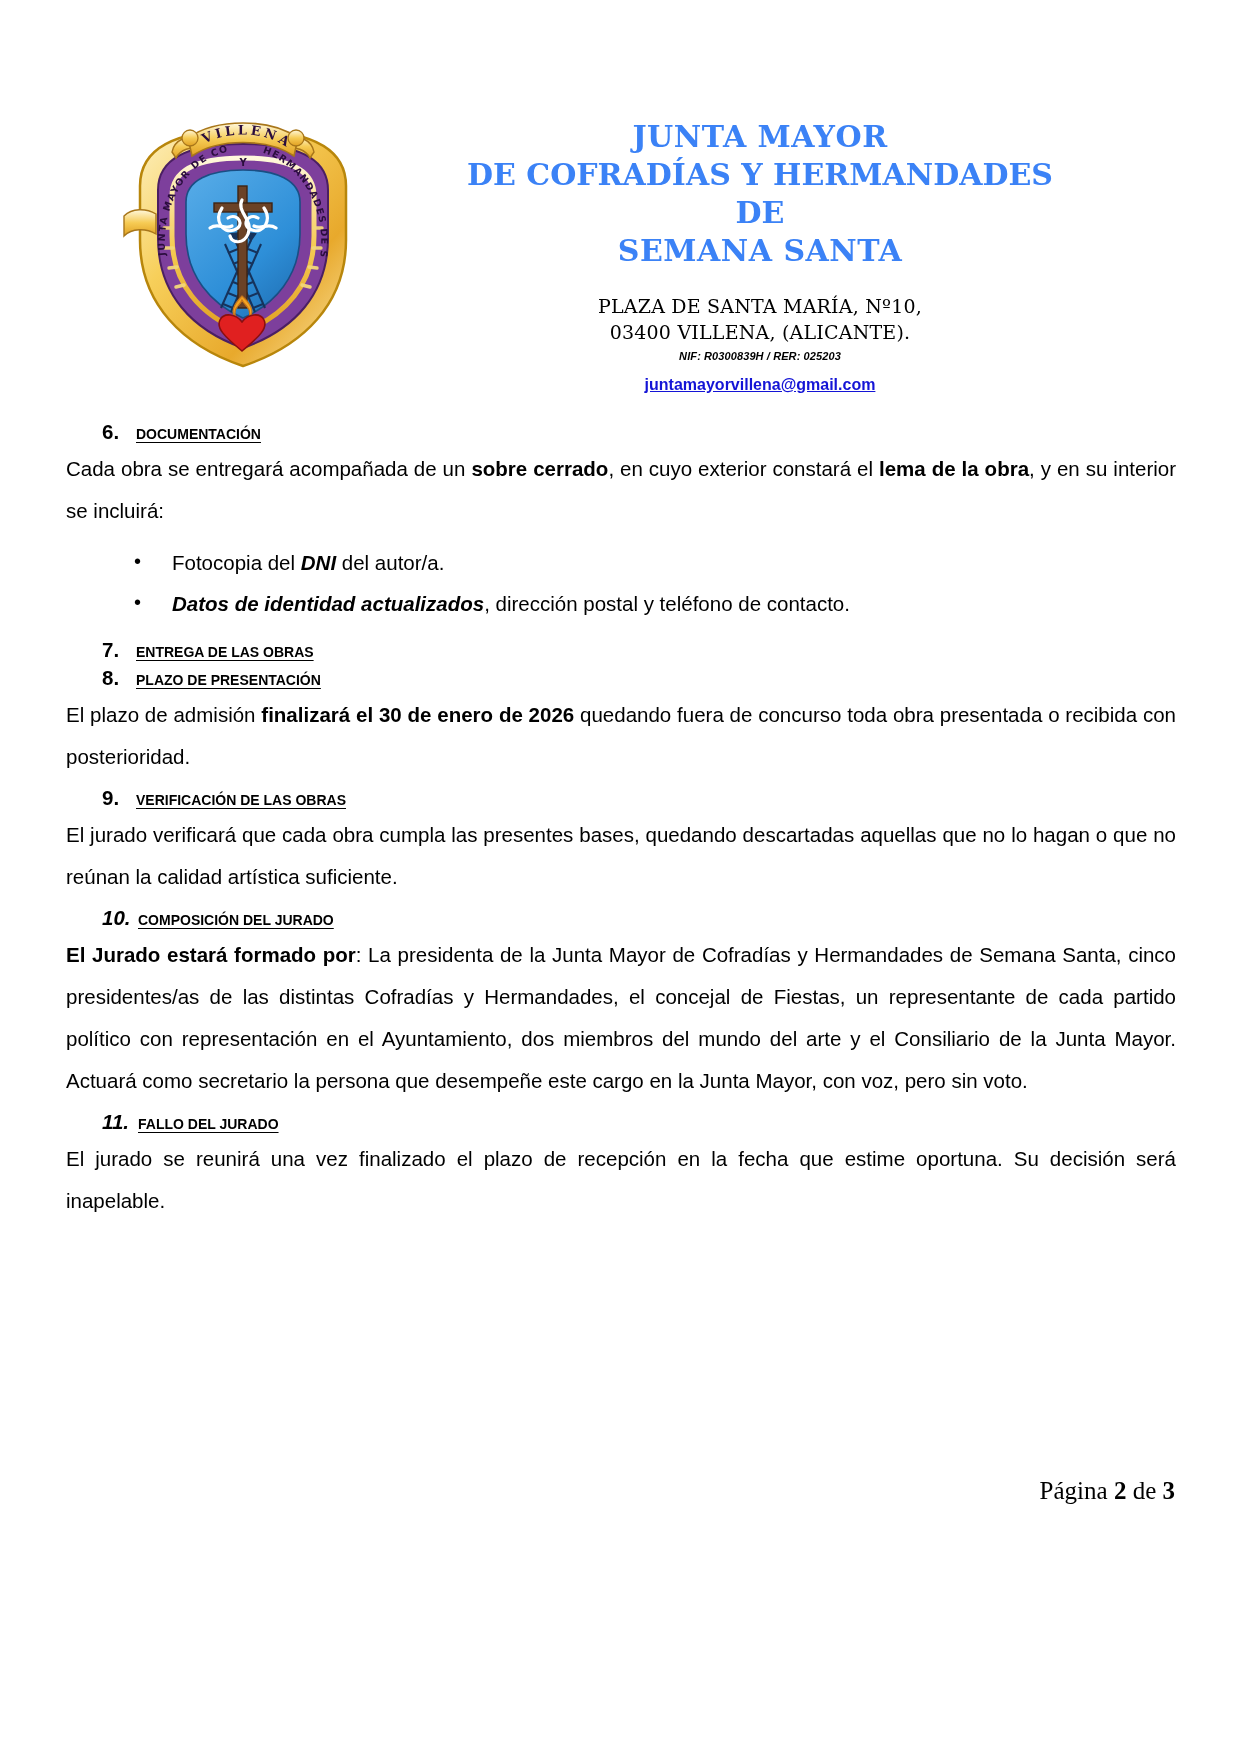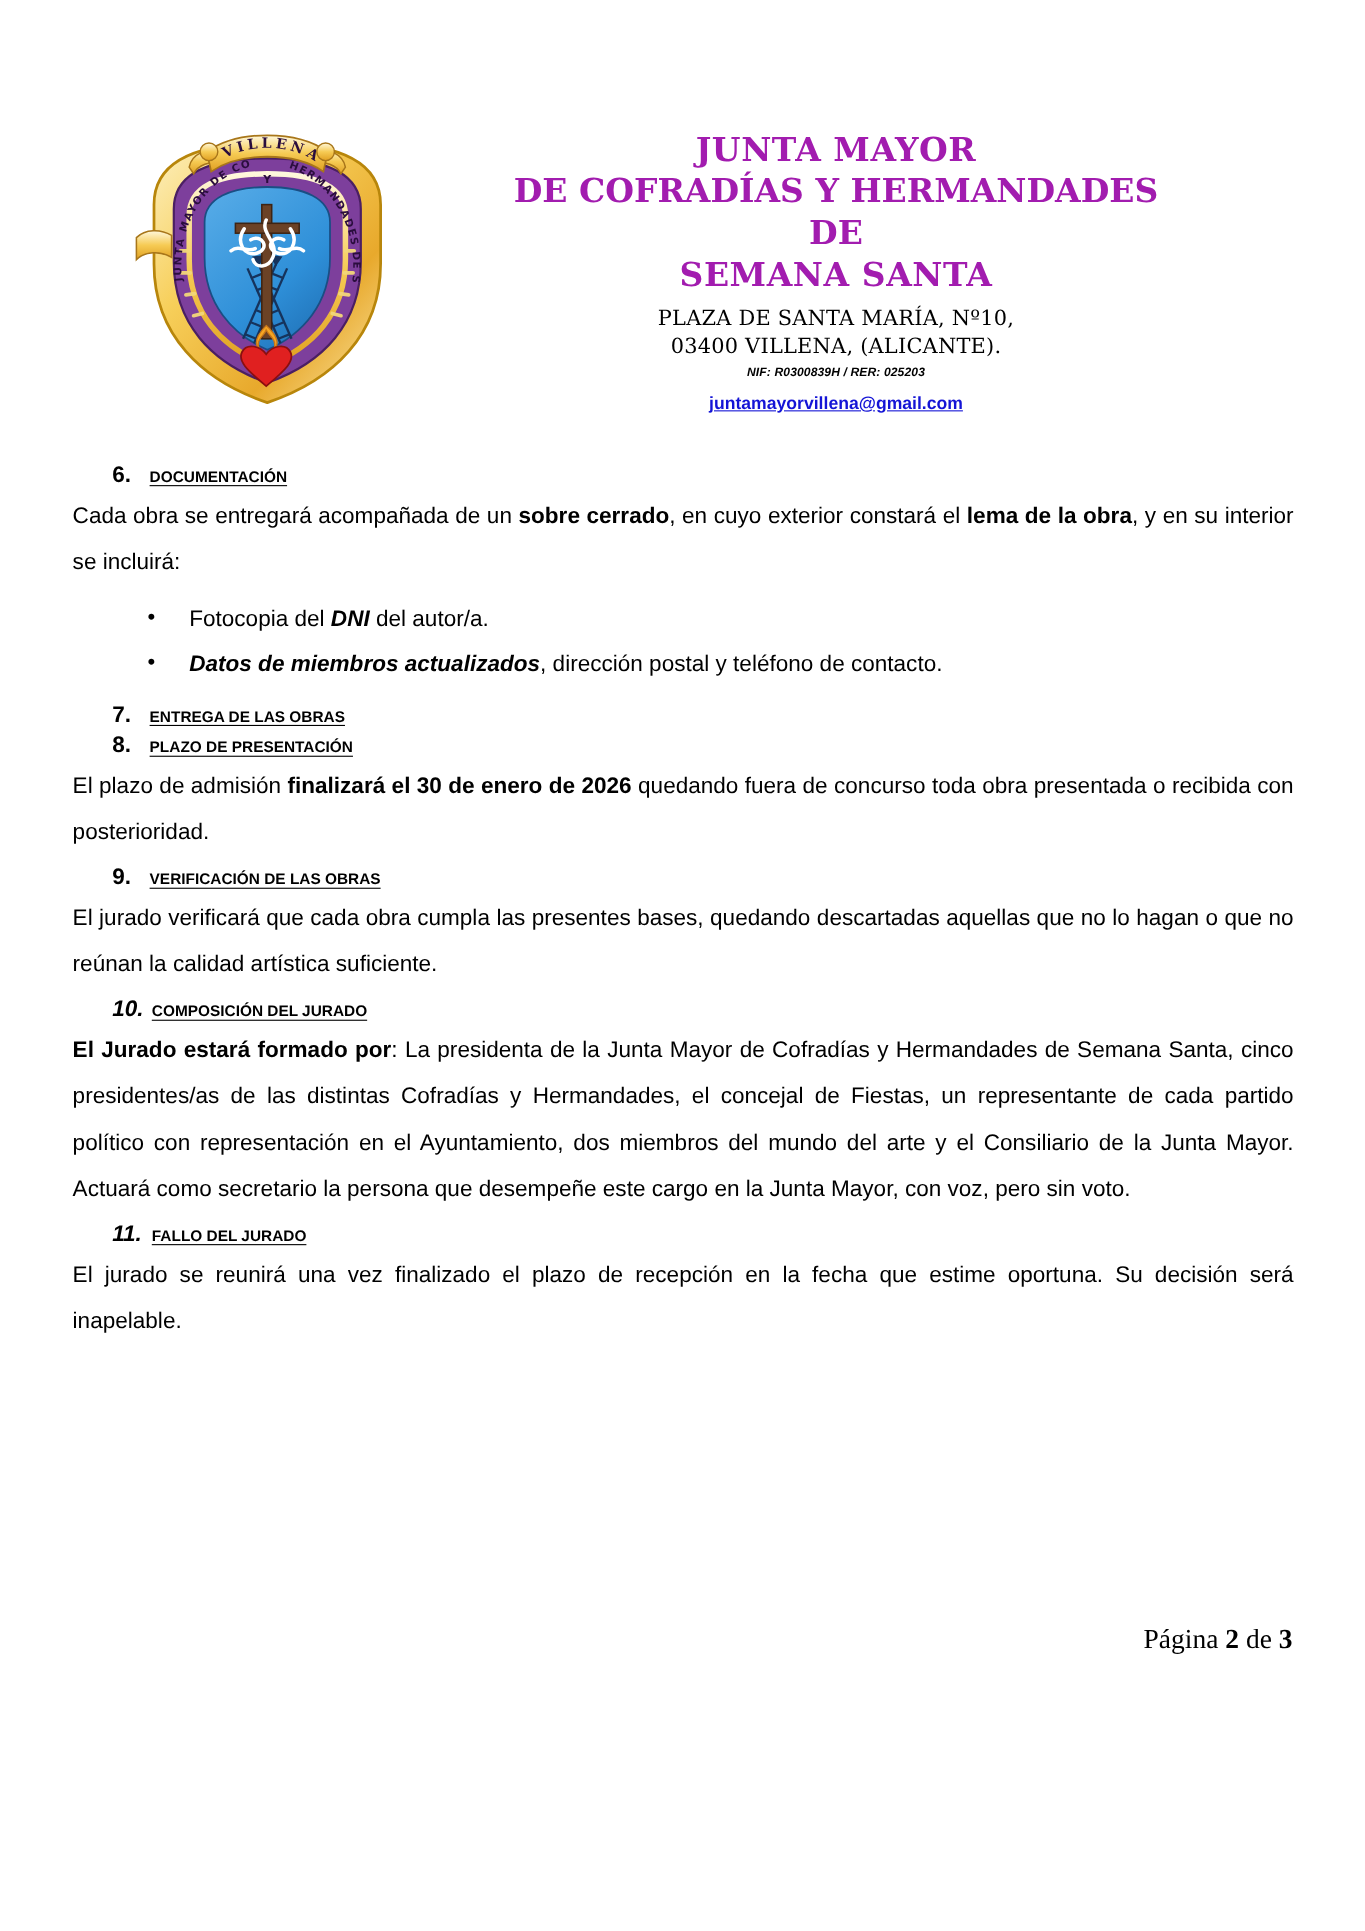--- a/index.html
+++ b/index.html
@@ -43,29 +43,29 @@
     top: 118px;
     width: 640px;
     text-align: center;
   }
   .org-title {
     font-family: "DejaVu Serif", serif;
     font-weight: bold;
     font-size: 30px;
     line-height: 1.27;
     letter-spacing: 0.5px;
-    color: #a21caf;
+    color: #3b82f6;
     text-transform: uppercase;
   }
   .org-title .l2 { letter-spacing: 0px; }
   .org-addr {
     font-family: "DejaVu Serif", serif;
     font-size: 19px;
     line-height: 1.33;
-    margin-top: 7px;
+    margin-top: 24px;
     letter-spacing: 0.2px;
     text-transform: uppercase;
   }
   .org-nif {
     font-family: "Liberation Sans", sans-serif;
     font-weight: bold;
     font-size: 11px;
     margin-top: 5px;
     letter-spacing: 0.1px;
     font-style: italic;
@@ -283,21 +283,21 @@
 
   <div class="content">
 
     <div class="num-head">
       <span class="num">6.</span>
       <span class="htxt">DOCUMENTACIÓN</span>
     </div>
     <p class="body"><span>Cada obra se entregará acompañada de un </span><b>sobre cerrado</b><span>, en cuyo exterior constará el </span><b>lema de la obra</b><span>, y en su interior se incluirá:</span></p>
     <ul class="bullets">
       <li><span>Fotocopia del </span><b>DNI</b><span> del autor/a.</span></li>
-      <li><b>Datos de miembros actualizados</b><span>, dirección postal y teléfono de contacto.</span></li>
+      <li><b>Datos de identidad actualizados</b><span>, dirección postal y teléfono de contacto.</span></li>
     </ul>
 
     <div class="num-head">
       <span class="num">7.</span>
       <span class="htxt">ENTREGA DE LAS OBRAS</span>
     </div>
 
     <div class="num-head">
       <span class="num">8.</span>
       <span class="htxt">PLAZO DE PRESENTACIÓN</span>

